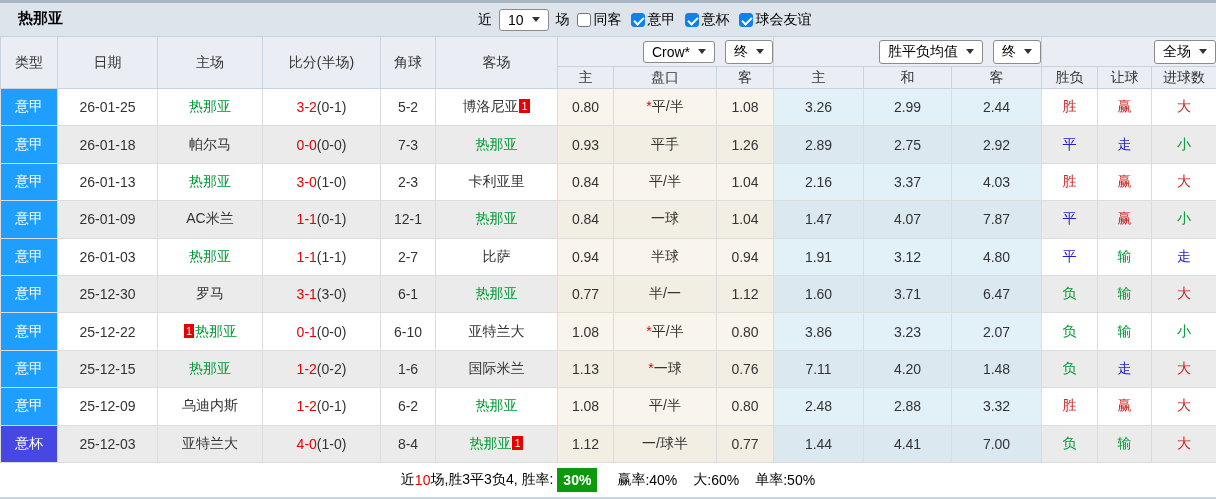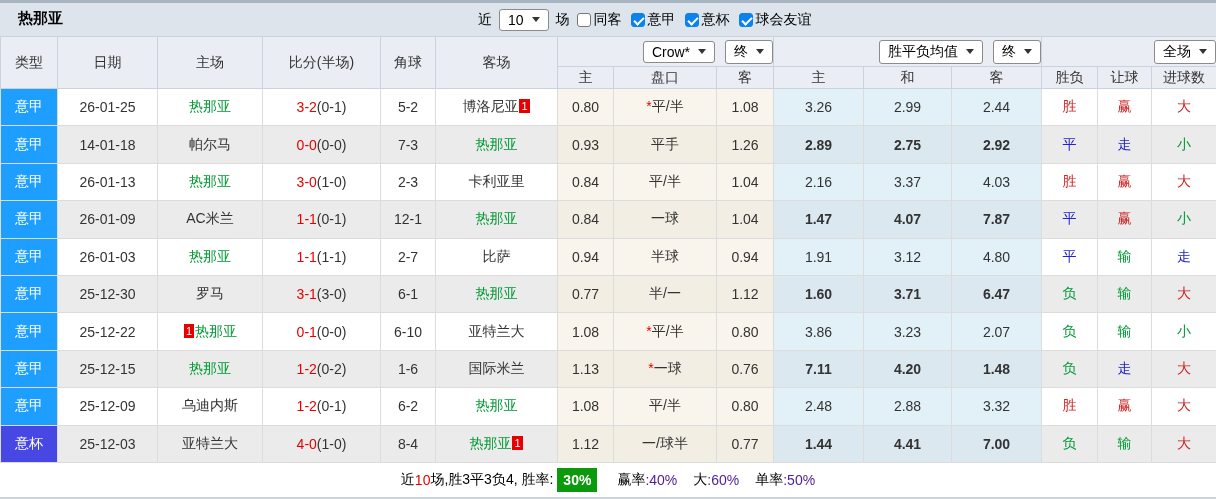--- a/index.html
+++ b/index.html
@@ -25,34 +25,34 @@
   thead th { background:#eaeef4; font-weight:normal; font-size:14px; color:#333; border:1px solid #c9d3df; padding:0; }
   .group-row th { height:30px; }
   .sub-row th { height:22px; }
   .selwrap { display:flex; justify-content:flex-end; align-items:center; gap:10px; }
   tbody td { border:1px solid #dcdcdc; text-align:center; height:37.4px; font-size:14px; padding:0; }
   tr.odd  td { background:#ffffff; }
   tr.even td { background:#ebebeb; }
   tr.odd  td.cream { background:#faf5ec; }
   tr.even td.cream { background:#f3eee3; }
   tr.odd  td.blue  { background:#e2f0f8; }
-  tr.even td.blue  { background:#dbe8f0;font-weight:bold; }
+  tr.even td.blue  { background:#dbe8f0; }
   td.type-league { background:var(--league,#1e9fff) !important; color:#fff; }
   td.type-cup    { background:var(--cup,#4747e3) !important; color:#fff; }
   .t-green { color:var(--green,#009933); }
   .sc-red  { color:var(--red,#e60000); }
   .nbadge { display:inline-block; background:var(--red,#e60000); color:#fff; font-size:11px; line-height:14px; height:14px; min-width:9px; padding:0 2px; margin:0 1px; vertical-align:1px; }
   .star { color:var(--red,#e60000); }
   .res-r { color:#cc2222; }
   .res-b { color:#2222cc; }
   .res-g { color:var(--green,#009933); }
   
   .footer { height:35px; display:flex; align-items:center; justify-content:center; font-size:14px; color:#000; background:#fff; }
   .footer .red { color:var(--red,#e60000); }
-  .footer .blue { color:#4c1d95; }
+  .footer .blue { color:#000000; }
   .footer .lbl { margin-left:16px; }
   .rate { background:var(--rate,#0c9a0c); color:#fff; font-weight:bold; padding:4px 6px; margin:0 4px; }
 </style>
 </head>
 <body>
 
 <div class="app">
 
   <div class="titlebar">
     <span class="title">热那亚</span>
@@ -168,21 +168,21 @@
           <td class="cream">1.08</td>
           <td class="blue">3.26</td>
           <td class="blue">2.99</td>
           <td class="blue">2.44</td>
           <td class="res-r">胜</td>
           <td class="res-r">赢</td>
           <td class="res-r">大</td>
         </tr>
         <tr class="even">
           <td class="type-league">意甲</td>
-          <td>14-01-18</td>
+          <td>26-01-18</td>
           <td><span>帕尔马</span></td>
           <td><span class="sc-red">0-0</span><span>(0-0)</span></td>
           <td>7-3</td>
           <td><span class="t-green">热那亚</span></td>
           <td class="cream">0.93</td>
           <td class="cream"><span>平手</span></td>
           <td class="cream">1.26</td>
           <td class="blue">2.89</td>
           <td class="blue">2.75</td>
           <td class="blue">2.92</td>

